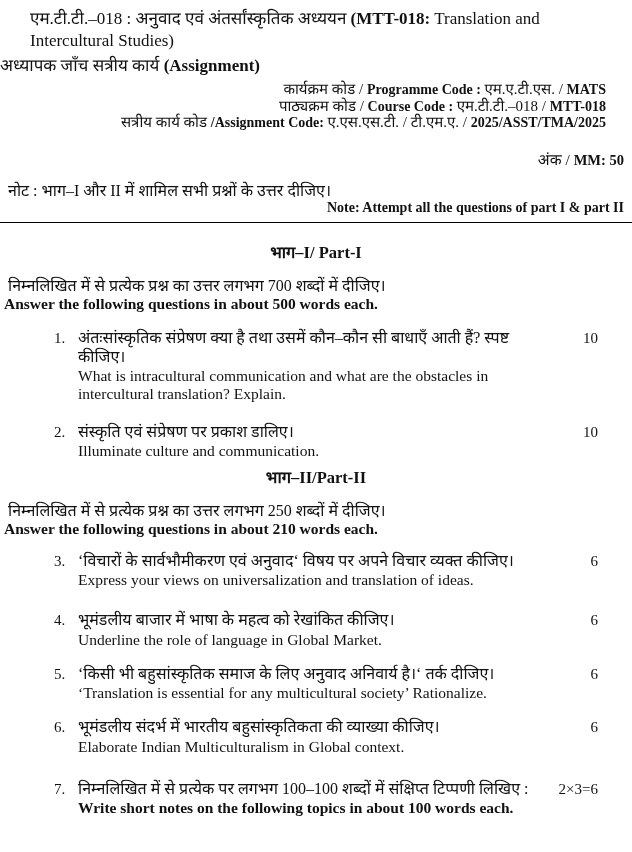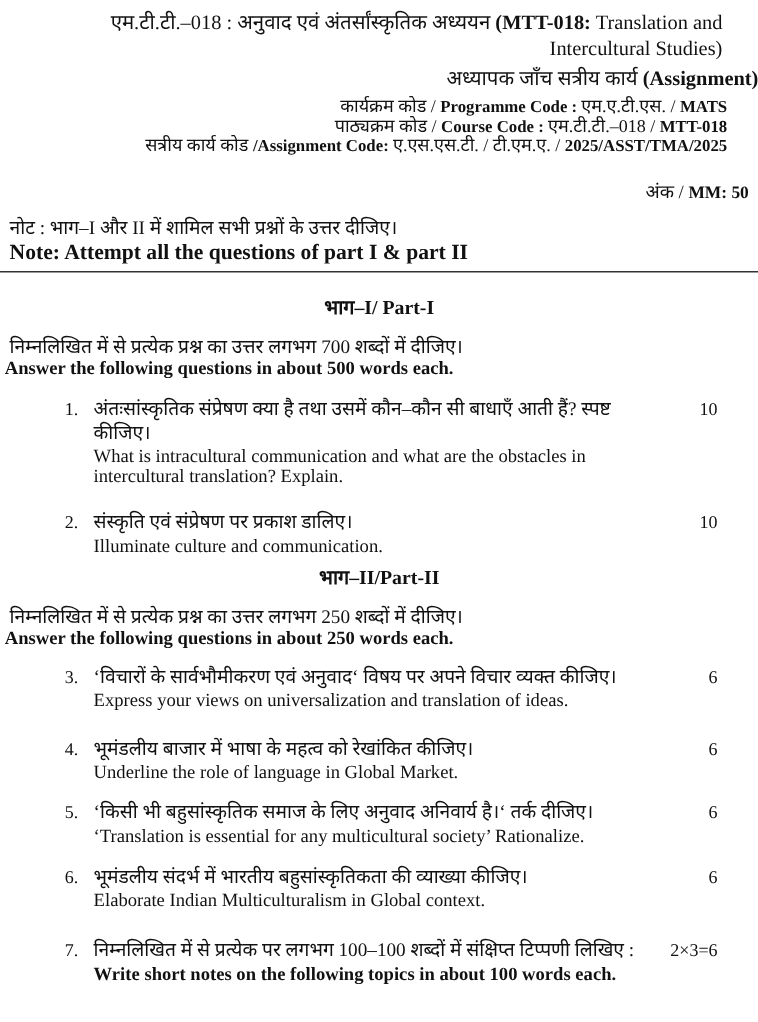--- a/index.html
+++ b/index.html
@@ -3,34 +3,34 @@
 <meta charset="utf-8">
 <style>
   html,body{margin:0;padding:0;background:#ffffff;}
   .page{
     width:632px;height:852px;box-sizing:border-box;background:#fff;color:#111;
     font-family:"Liberation Serif","DejaVu Sans",serif;
     padding:8px 0 0 0;overflow:hidden;position:relative;
   }
   .b{font-weight:bold;}
   
-  .doc-header{text-align:right;line-height:1.32;font-family:Liberation Serif, serif;}
+  .doc-header{text-align:left;line-height:1.32;font-family:Liberation Serif, serif;}
   .title-main{font-size:17px;padding:0 30px;}
   .title-sub{font-size:17px;margin-top:2px;}
   .title-tma{font-size:16px;margin-top:1px;}
   
   .codes{margin-top:4px;text-align:right;padding-right:26px;font-size:15px;line-height:1.1;}
   .codes .b{font-size:14px;}
   
   .marks-line{margin-top:17px;text-align:right;padding-right:8px;font-size:15.5px;}
   .marks-line .b{font-size:14.5px;}
   
   .note{margin-top:11px;padding:0 8px;}
   .note-hi{font-size:16px;line-height:1.2;}
-  .note-en{font-size:18px;font-weight:bold;line-height:1.12;}
+  .note-en{font-size:14px;font-weight:bold;line-height:1.12;text-align:right;}
   .divider{border:none;border-top:1.6px solid #000;margin:6px 0 0 0;}
   
   .part-heading{margin-top:17px;text-align:center;font-weight:bold;font-size:16.5px;}
   .instr-hi{margin-top:13px;padding:0 8px;font-size:16px;line-height:1.2;}
   .instr-en{padding:0 4px;font-size:15.5px;font-weight:bold;line-height:1.1;}
   
   .q-row{display:flex;align-items:flex-start;padding:0 34px 0 54px;}
   .q-num{width:24px;flex:0 0 24px;font-size:15px;padding-top:2px;}
   .q-body{flex:1;}
   .q-hi{font-size:16px;line-height:1.2;}
@@ -88,21 +88,21 @@
     <div class="q-num">2.</div>
     <div class="q-body">
       <div class="q-hi">संस्कृति एवं संप्रेषण पर प्रकाश डालिए।</div>
       <div class="q-en">Illuminate culture and communication.</div>
     </div>
     <div class="q-marks">10</div>
   </div>
 
   <div class="part-heading m-p2">भाग–II/Part-II</div>
   <div class="instr-hi">निम्नलिखित में से प्रत्येक प्रश्न का उत्तर लगभग 250 शब्दों में दीजिए।</div>
-  <div class="instr-en">Answer the following questions in about 250 words each.</div>
+  <div class="instr-en">Answer the following questions in about 210 words each.</div>
 
   <div class="q-row m-q3">
     <div class="q-num">3.</div>
     <div class="q-body">
       <div class="q-hi">‘विचारों के सार्वभौमीकरण एवं अनुवाद‘ विषय पर अपने विचार व्यक्त कीजिए।</div>
       <div class="q-en">Express your views on universalization and translation of ideas.</div>
     </div>
     <div class="q-marks">6</div>
   </div>
 

